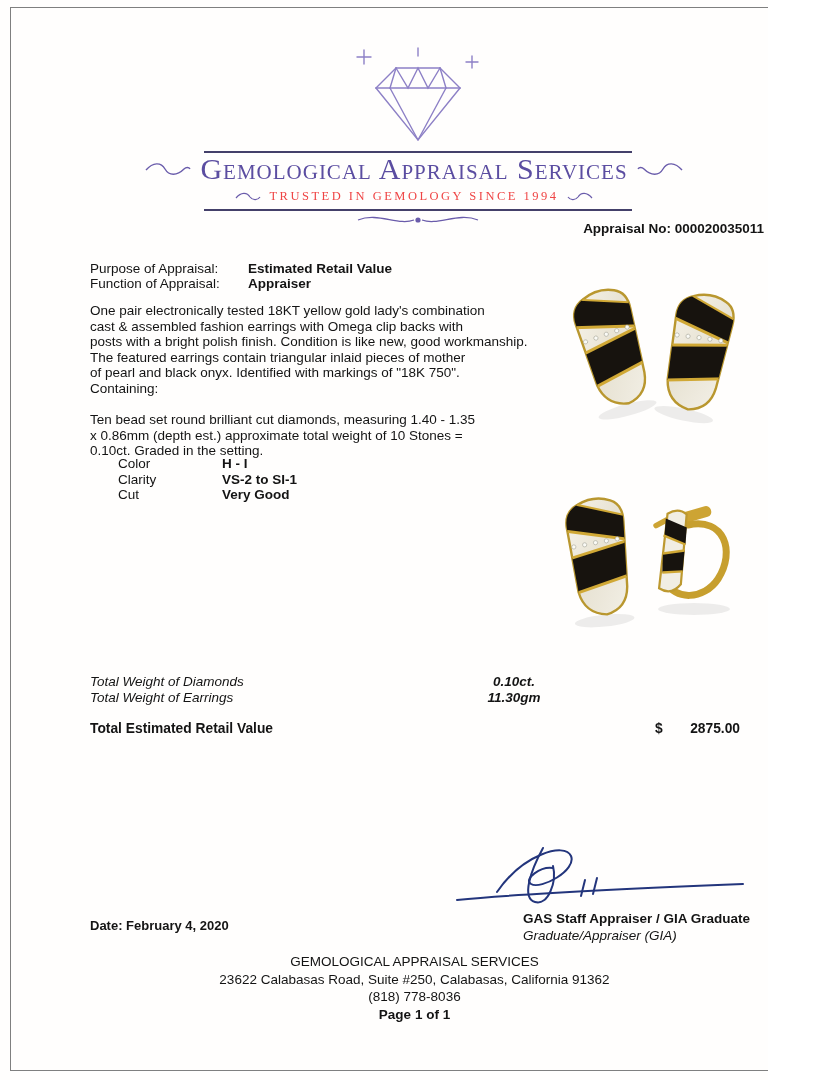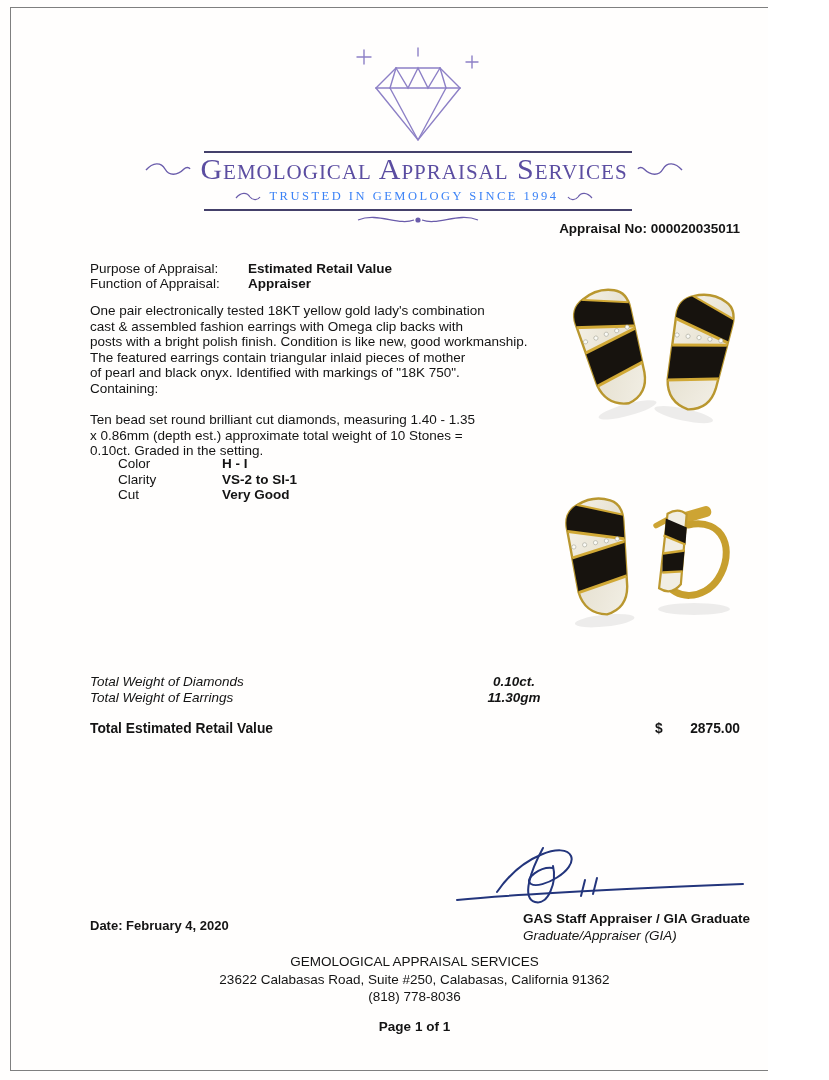--- a/index.html
+++ b/index.html
@@ -16,23 +16,23 @@
   .rule { position:absolute; left:204px; width:428px; border-top:2px solid #44406a; }
   .rule-top { top:151px; }
   .rule-bottom { top:209px; }
   .title-row { position:absolute; left:116px; top:152px; width:596px;
     display:flex; align-items:center; justify-content:center; gap:9px; }
   .company { font-family:"Liberation Serif", serif; font-variant:small-caps;
     font-size:30px; letter-spacing:1px; color:#5b4da1; white-space:nowrap; }
   .tag-row { position:absolute; left:116px; top:189px; width:596px;
     display:flex; align-items:center; justify-content:center; gap:8px; }
   .tagline { font-family:"Liberation Serif", serif; font-size:12.5px;
-    letter-spacing:2.5px; color:#3b82f6; text-transform:uppercase; white-space:nowrap; }
+    letter-spacing:2.5px; color:#ef4444; text-transform:uppercase; white-space:nowrap; }
   .center-orn { position:absolute; left:353px; top:211px; }
-  .appraisal-no { position:absolute; left:440px; top:221px; width:300px;
+  .appraisal-no { position:absolute; left:464px; top:221px; width:300px;
     text-align:right; font-weight:bold; font-size:13.5px; }
 
   
   .field-row { position:absolute; left:90px; font-size:13.5px; }
   .lbl { display:inline-block; width:158px; }
   .val { font-weight:bold; }
   .para { position:absolute; left:90px; font-size:13.5px; line-height:15.5px; }
   .grades { position:absolute; left:118px; top:456px; font-size:13.5px; line-height:15.7px; }
   .glbl { display:inline-block; width:104px; }
 
@@ -43,21 +43,21 @@
   .amt { position:absolute; left:572px; width:78px; top:0; text-align:right; }
 
   .sig-svg { position:absolute; left:445px; top:840px; }
   .sig-block { position:absolute; left:523px; top:910px; font-size:13.5px; line-height:17px; }
   .sig-title { font-weight:bold; white-space:nowrap; }
   .sig-sub { font-style:italic; }
   .date { position:absolute; left:90px; top:918px; font-weight:bold; font-size:13px; }
 
   .footer { position:absolute; left:0; top:953px; width:829px; text-align:center;
     font-size:13.5px; line-height:17.5px; }
-  .footer .bold { font-weight:bold;margin-top:12px; }
+  .footer .bold { font-weight:bold; }
 
   .photo { position:absolute; }
 </style>
 </head>
 <body>
 
 <div class="page">
   <div class="frame"></div>
 
   <svg class="logo" width="144" height="106" viewBox="0 0 144 106">

